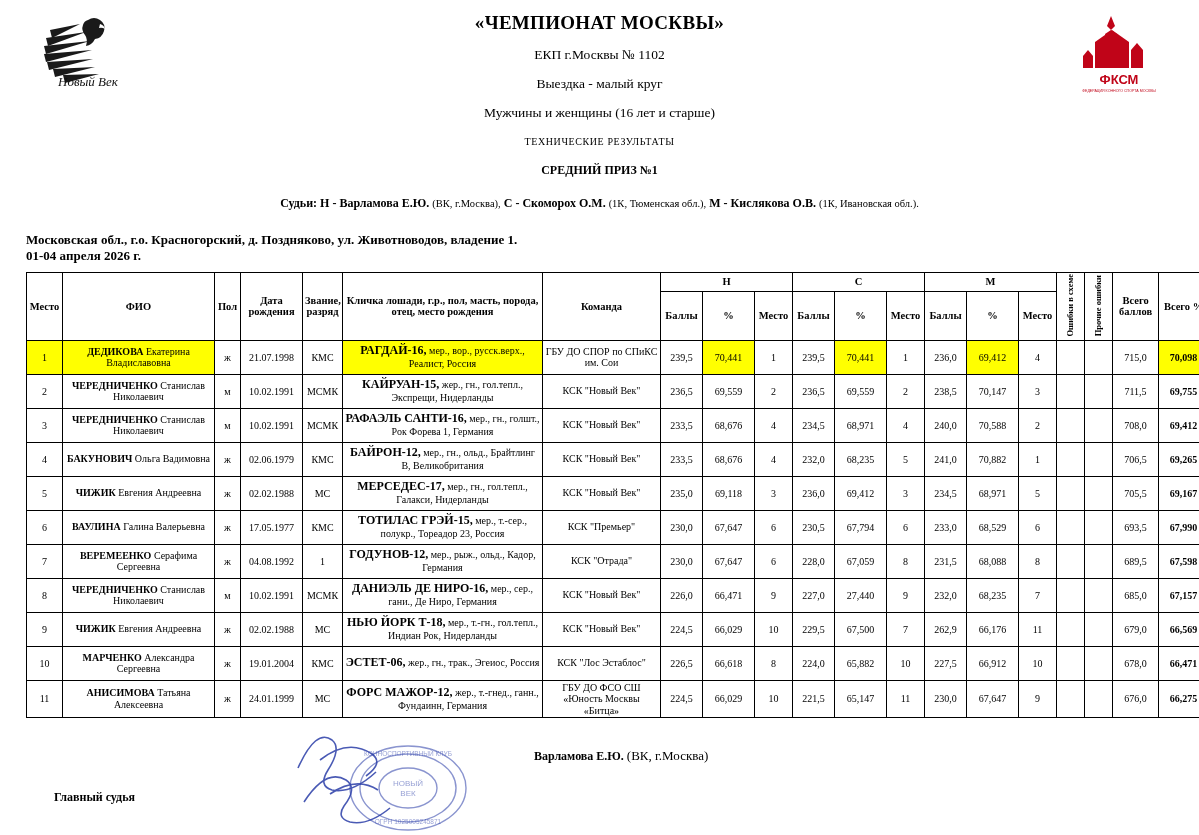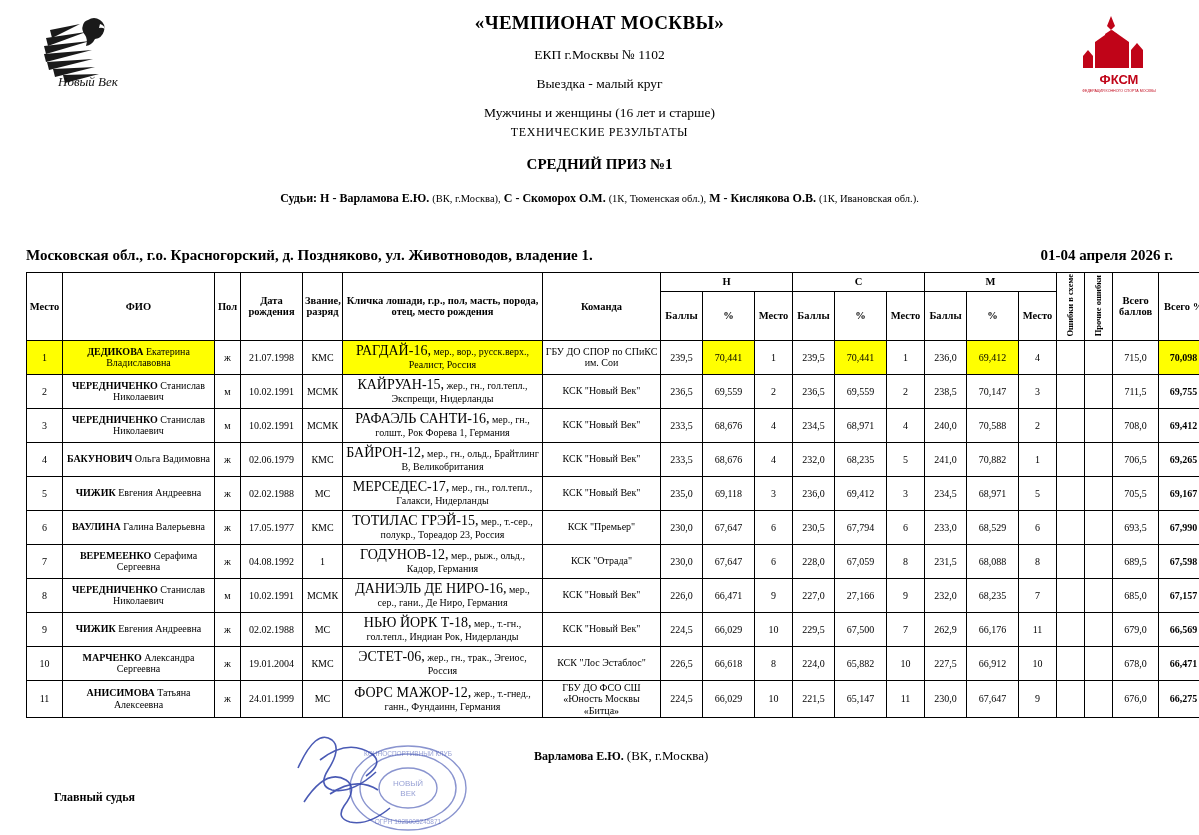--- a/index.html
+++ b/index.html
@@ -43,45 +43,46 @@
   .title-main {
     font-size: 19px;
     font-weight: bold;
     letter-spacing: .3px;
   }
   .sub-line {
     font-size: 13.5px;
     margin-top: 13px;
   }
   .title-caps {
+    font-size: 10px;
+    letter-spacing: .6px;
+    margin-top: 15px;
+  }
+  .title-prize {
     font-size: 12px;
-    letter-spacing: .6px;
-    margin-top: 4px;
-  }
-  .title-prize {
-    font-size: 15px;
     font-weight: bold;
     margin-top: 16px;
   }
   .judges {
     font-size: 12px;
     margin-top: 18px;
   }
   .judges b { font-weight: bold; }
   .judges .sm { font-size: 10.5px; }
 
   .place-date-row {
     position: absolute;
     left: 0; right: 0;
     bottom: 8px;
-    font-size: 15px;
+    font-size: 13px;
     font-weight: bold;
     padding: 0 26px;
     display: flex;
     justify-content: space-between;
+    flex-direction: column;
   }
 
   
   .table-wrap {
     padding: 0 26px;
   }
   table.results {
     border-collapse: collapse;
     width: 1147px;
     table-layout: fixed;
@@ -108,21 +109,21 @@
     font-size: 11px;
     line-height: 1.15;
   }
   td.name b { font-weight: bold; }
   td.horse {
     text-align: left;
     padding-left: 5px;
     font-size: 9.6px;
     line-height: 1.15;
   }
-  td.horse b { font-weight: normal; font-size: 14px; }
+  td.horse b { font-weight: bold; font-size: 12px; }
   td.team { font-size: 10px; line-height: 1.15; }
   td.val { font-size: 10.5px; }
   td.total { font-weight: bold; font-size: 10.5px; }
   tr.data-row { height: 34px; }
 
   .hl { background: #ffff00; }
   .vert {
     writing-mode: vertical-rl;
     transform: rotate(180deg);
     white-space: nowrap;
@@ -431,21 +432,21 @@
           <td class="name"><b>ЧЕРЕДНИЧЕНКО</b> <span>Станислав Николаевич</span></td>
           <td>м</td>
           <td>10.02.1991</td>
           <td>МСМК</td>
           <td class="horse"><b>ДАНИЭЛЬ ДЕ НИРО-16,</b> <span>мер., сер., гани., Де Ниро, Германия</span></td>
           <td class="team">КСК "Новый Век"</td>
           <td class="val">226,0</td>
           <td class="val">66,471</td>
           <td class="val">9</td>
           <td class="val">227,0</td>
-          <td class="val">27,166</td>
+          <td class="val">27,440</td>
           <td class="val">9</td>
           <td class="val">232,0</td>
           <td class="val">68,235</td>
           <td class="val">7</td>
           <td></td>
           <td></td>
           <td class="val">685,0</td>
           <td class="total">67,157</td>
         </tr>
         <tr class="data-row">

